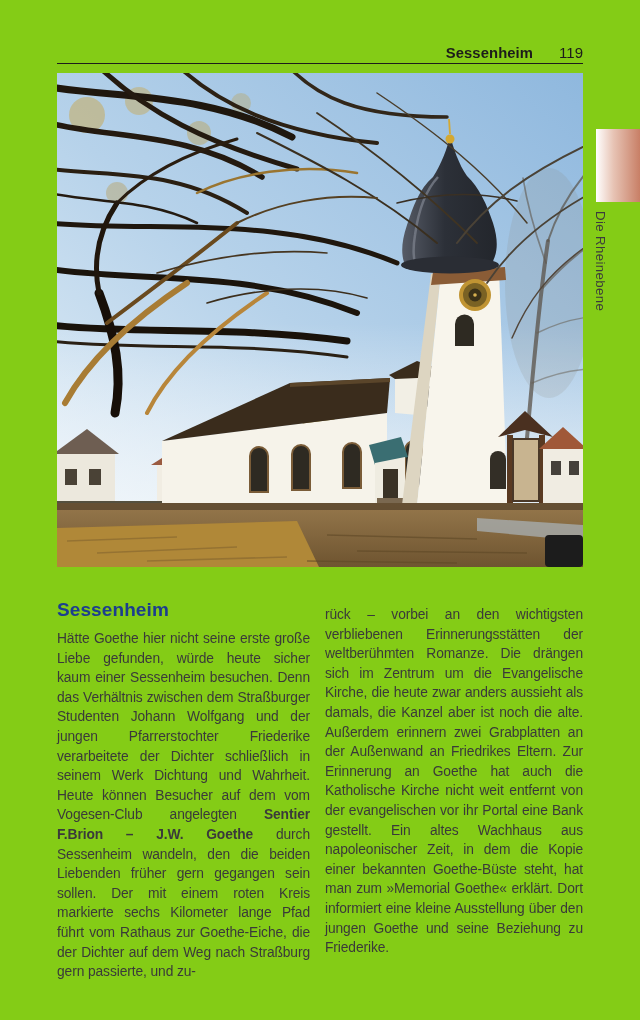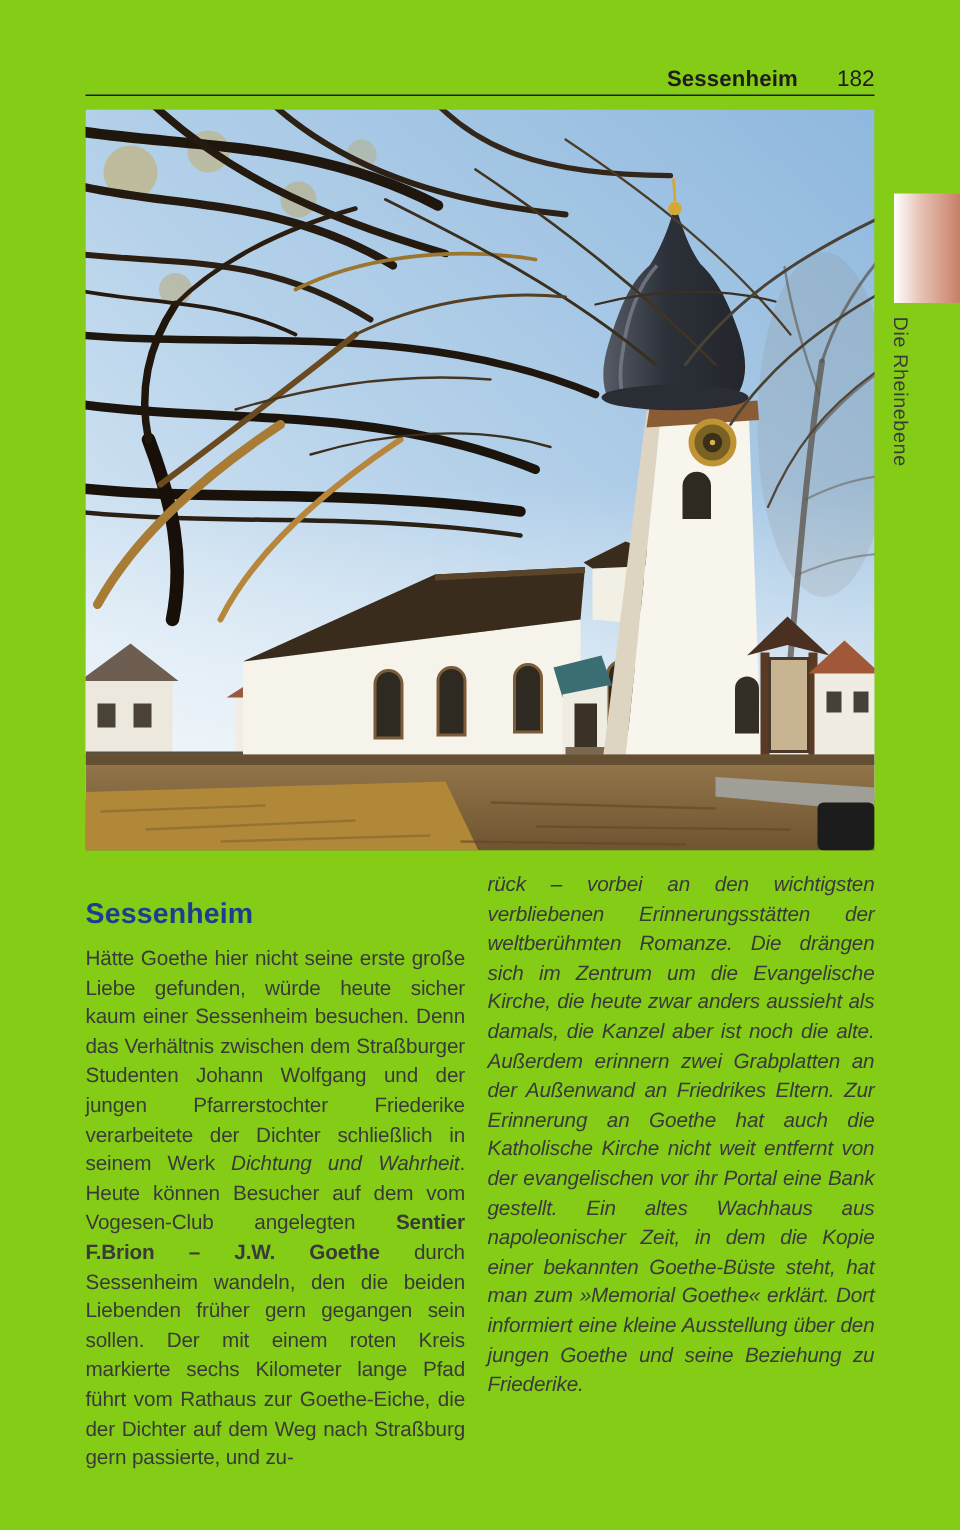--- a/index.html
+++ b/index.html
@@ -29,42 +29,42 @@
     position:absolute;left:57px;top:599px;margin:0;
     font-size:19px;font-weight:bold;letter-spacing:.1px;
   }
   .col{
     position:absolute;width:253px;
     font-size:13.8px;line-height:19.6px;color:#3a3a3a;
     text-align:justify;letter-spacing:-.1px;
     hyphens:auto;-webkit-hyphens:auto;margin:0;
   }
   .col.left{left:57px;top:629px;}
-  .col.right{left:325px;top:580px;width:258px;font-style:italic;}
+  .col.right{left:325px;top:605px;width:258px;}
   .seg-bold{font-weight:bold;}
-  .seg-italic{font-style:italic;}
+  .seg-italic{}
   
   .thumb-tab{
     position:absolute;left:596px;top:129px;width:44px;height:73px;
     background:linear-gradient(90deg,#ffffff 0%,#e7c3b4 40%,#c87f66 100%);
   }
   .chapter-label{
     position:absolute;left:593px;top:211px;height:140px;
     writing-mode:vertical-rl;text-orientation:mixed;
     font-size:13.2px;color:#3c3c3c;letter-spacing:.4px;white-space:nowrap;
   }
 </style>
 </head>
 <body>
 
 <div class="page">
 
   <div class="runhead">
     <span class="sec">Sessenheim</span>
-    <span class="num">182</span>
+    <span class="num">119</span>
   </div>
   <div class="runrule"></div>
 
   <figure class="photo" role="img" aria-label="Weisse evangelische Kirche mit dunklem Zwiebelturm und goldener Turmuhr hinter kahlen Baumzweigen, Sessenheim">
     <svg width="526" height="494" viewBox="0 0 526 494">
       <defs>
         <linearGradient id="skyGrad" x1="1" y1="0" x2="0" y2="1">
           <stop offset="0" stop-color="#8fb8de"></stop>
           <stop offset="0.55" stop-color="#b6d2ea"></stop>
           <stop offset="1" stop-color="#e2eef7"></stop>

